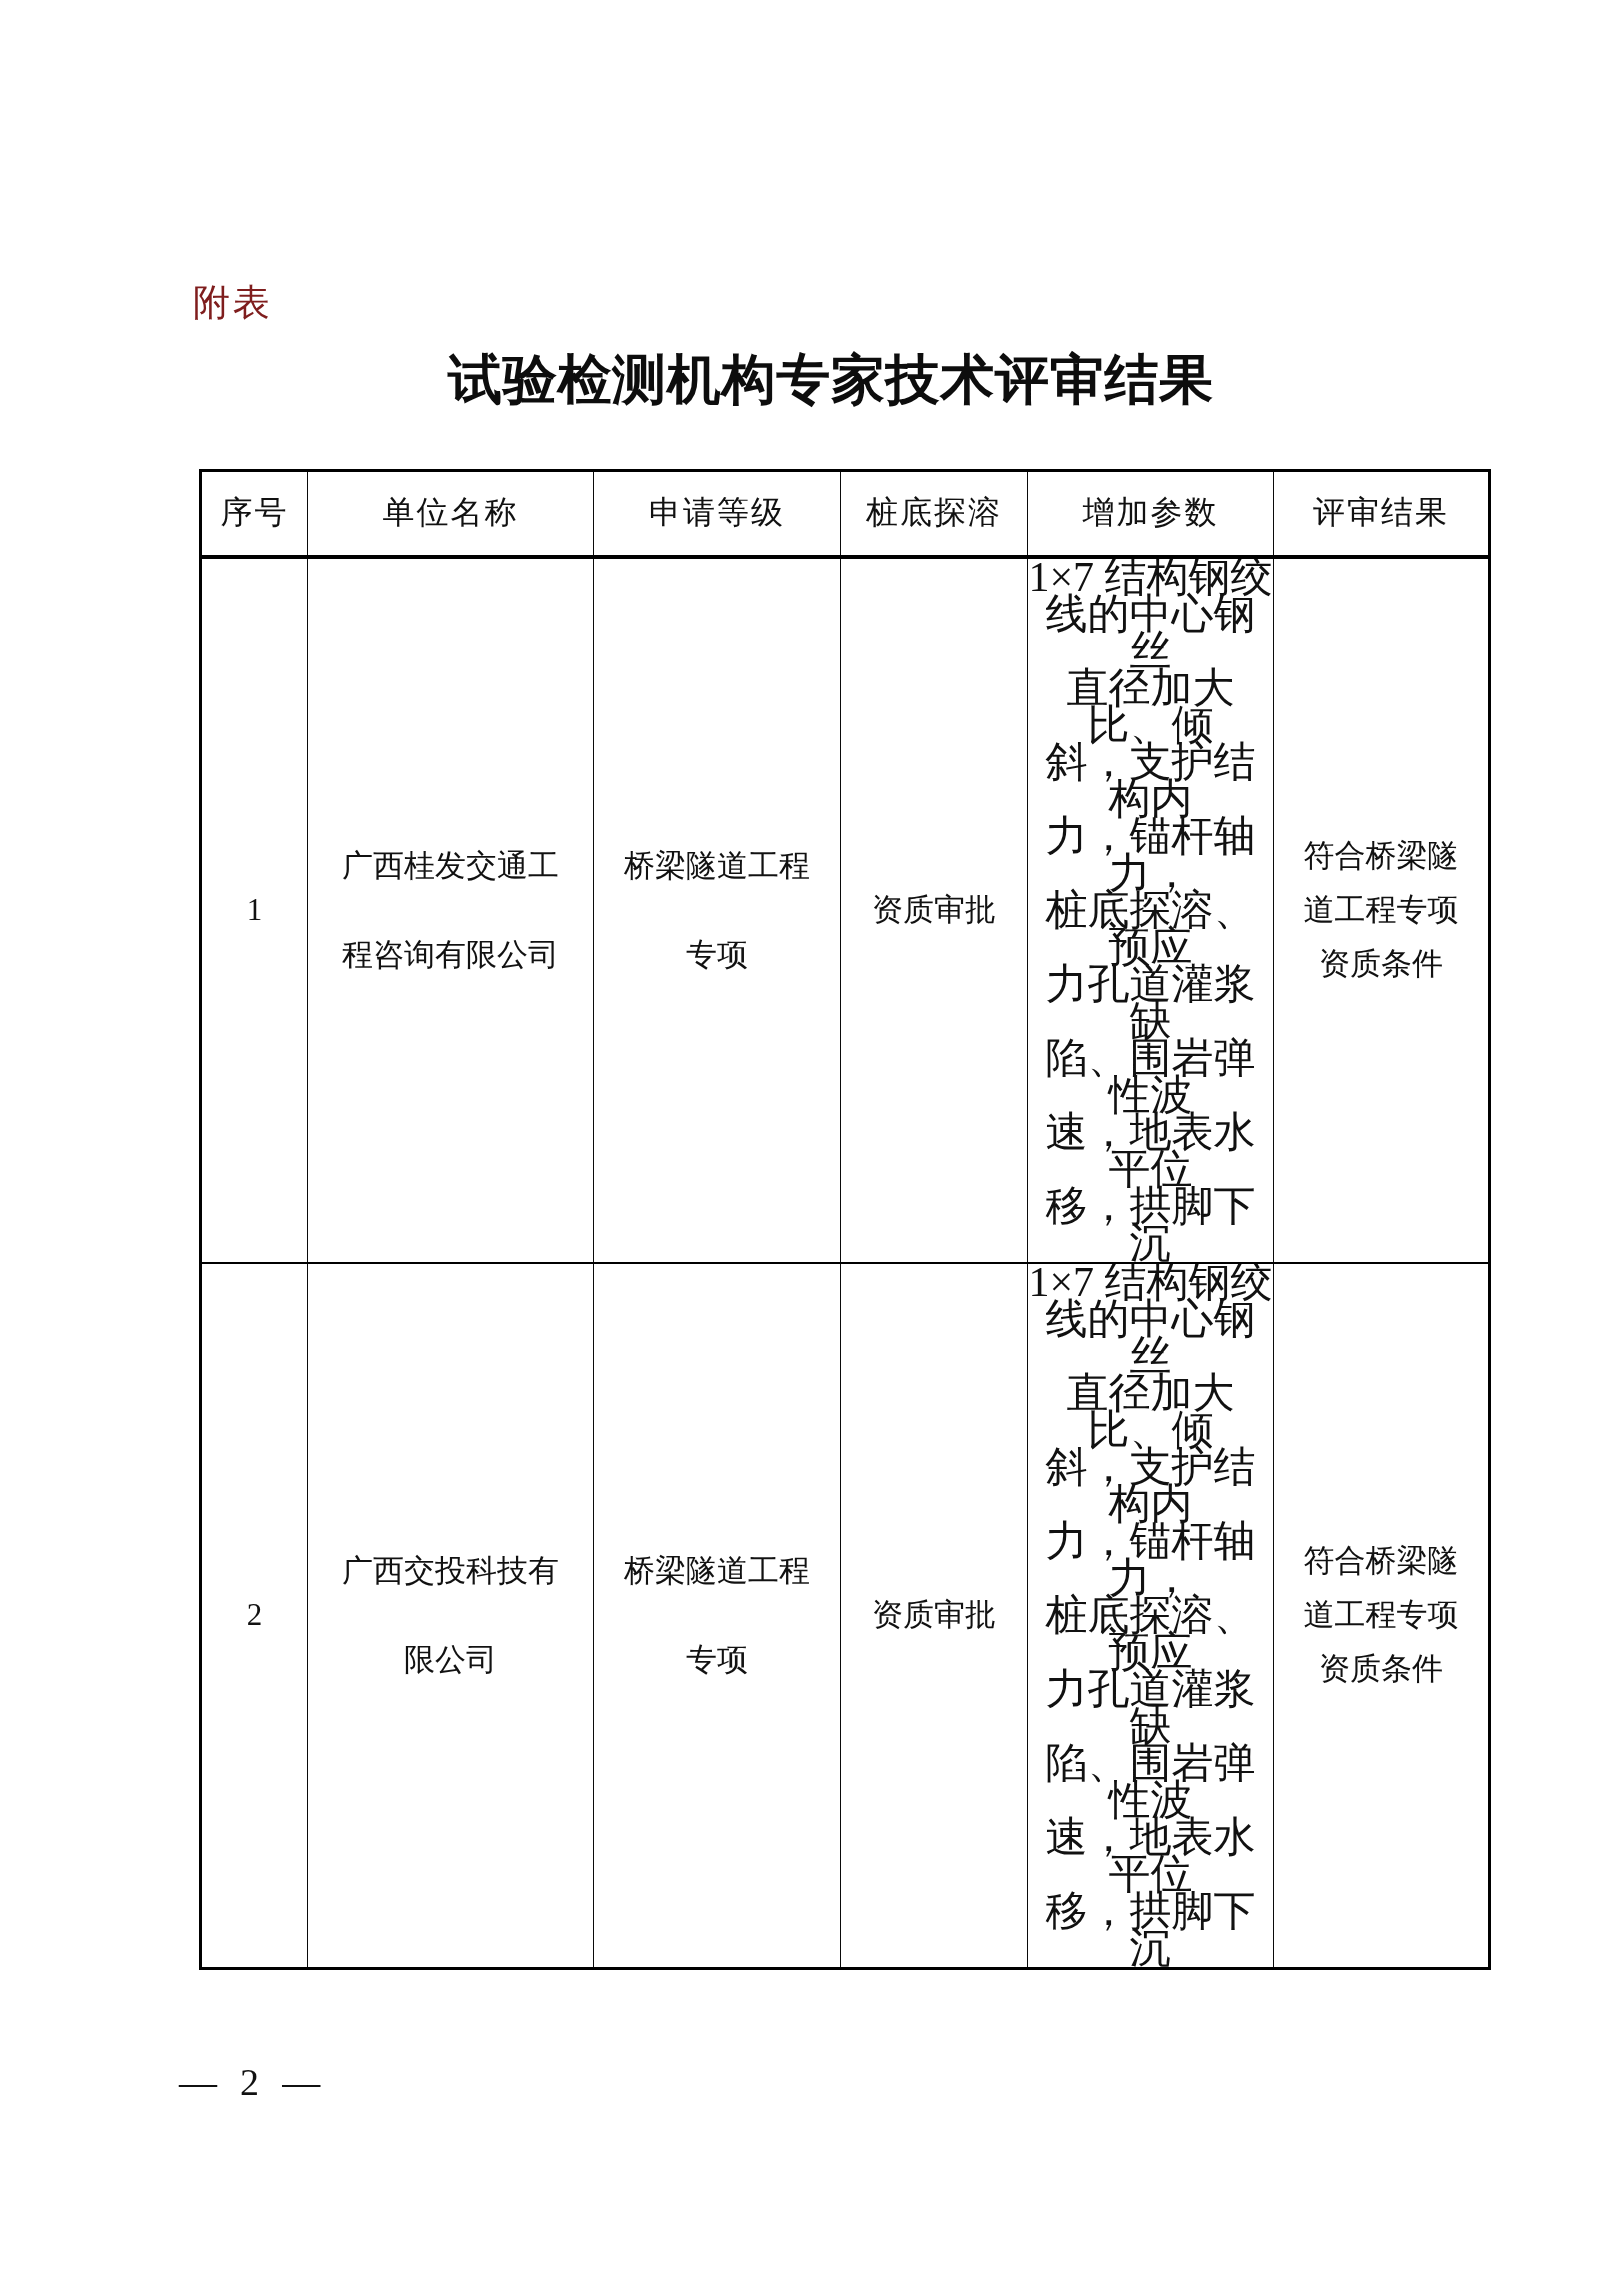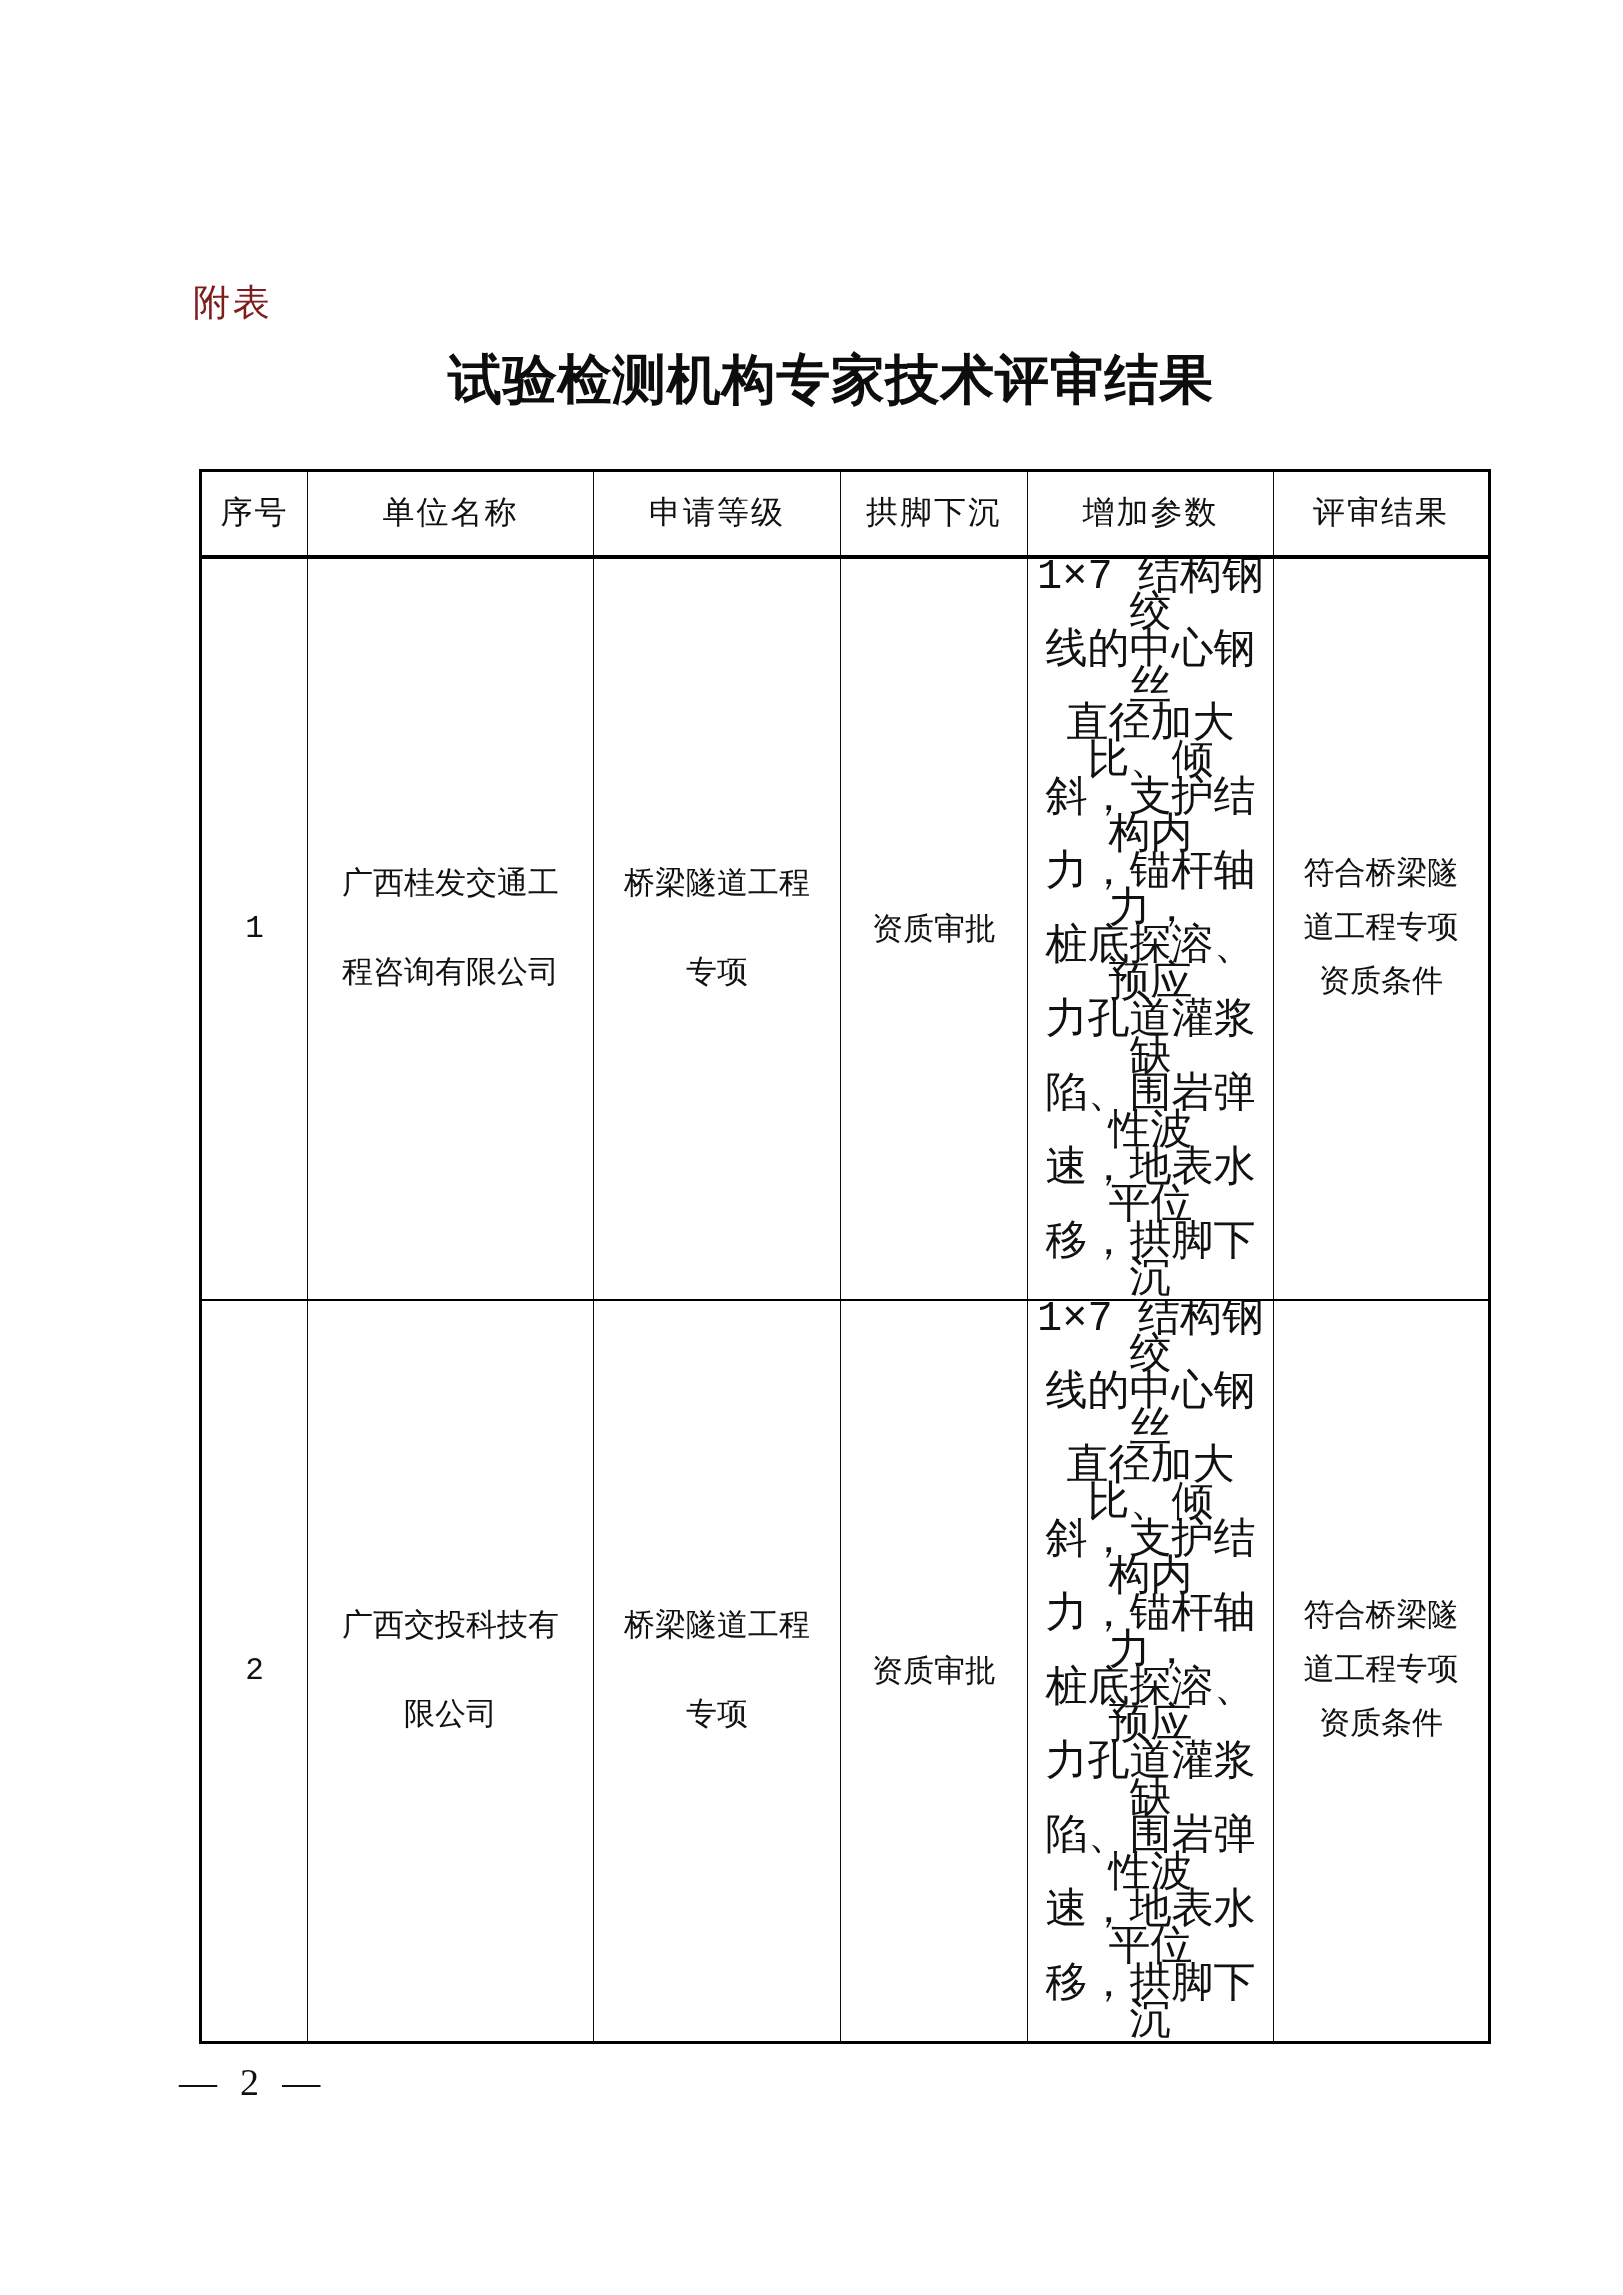--- a/index.html
+++ b/index.html
@@ -32,21 +32,20 @@
     color: #0d0d0d;
   }
   table.report-table {
     position: absolute;
     left: 199px;
     top: 469px;
     width: 1289px;
     border-collapse: collapse;
     table-layout: fixed;
     border: 3.4px solid #000000;
-    font-family: Liberation Mono, monospace;
   }
   table.report-table th,
   table.report-table td {
     border: 1.4px solid #0a0a0a;
     text-align: center;
     vertical-align: middle;
     padding: 0;
     overflow: hidden;
   }
   table.report-table thead tr {
@@ -108,21 +107,21 @@
     <col style="width:247px">
     <col style="width:187px">
     <col style="width:246px">
     <col style="width:216px">
   </colgroup>
   <thead>
     <tr>
       <th>序号</th>
       <th>单位名称</th>
       <th>申请等级</th>
-      <th>拱脚下沉</th>
+      <th>桩底探溶</th>
       <th>增加参数</th>
       <th>评审结果</th>
     </tr>
   </thead>
   <tbody>
     <tr class="data-row-1">
       <td class="cell-seq">1</td>
       <td class="cell-two-line">广西桂发交通工
 程咨询有限公司</td>
       <td class="cell-two-line">桥梁隧道工程

